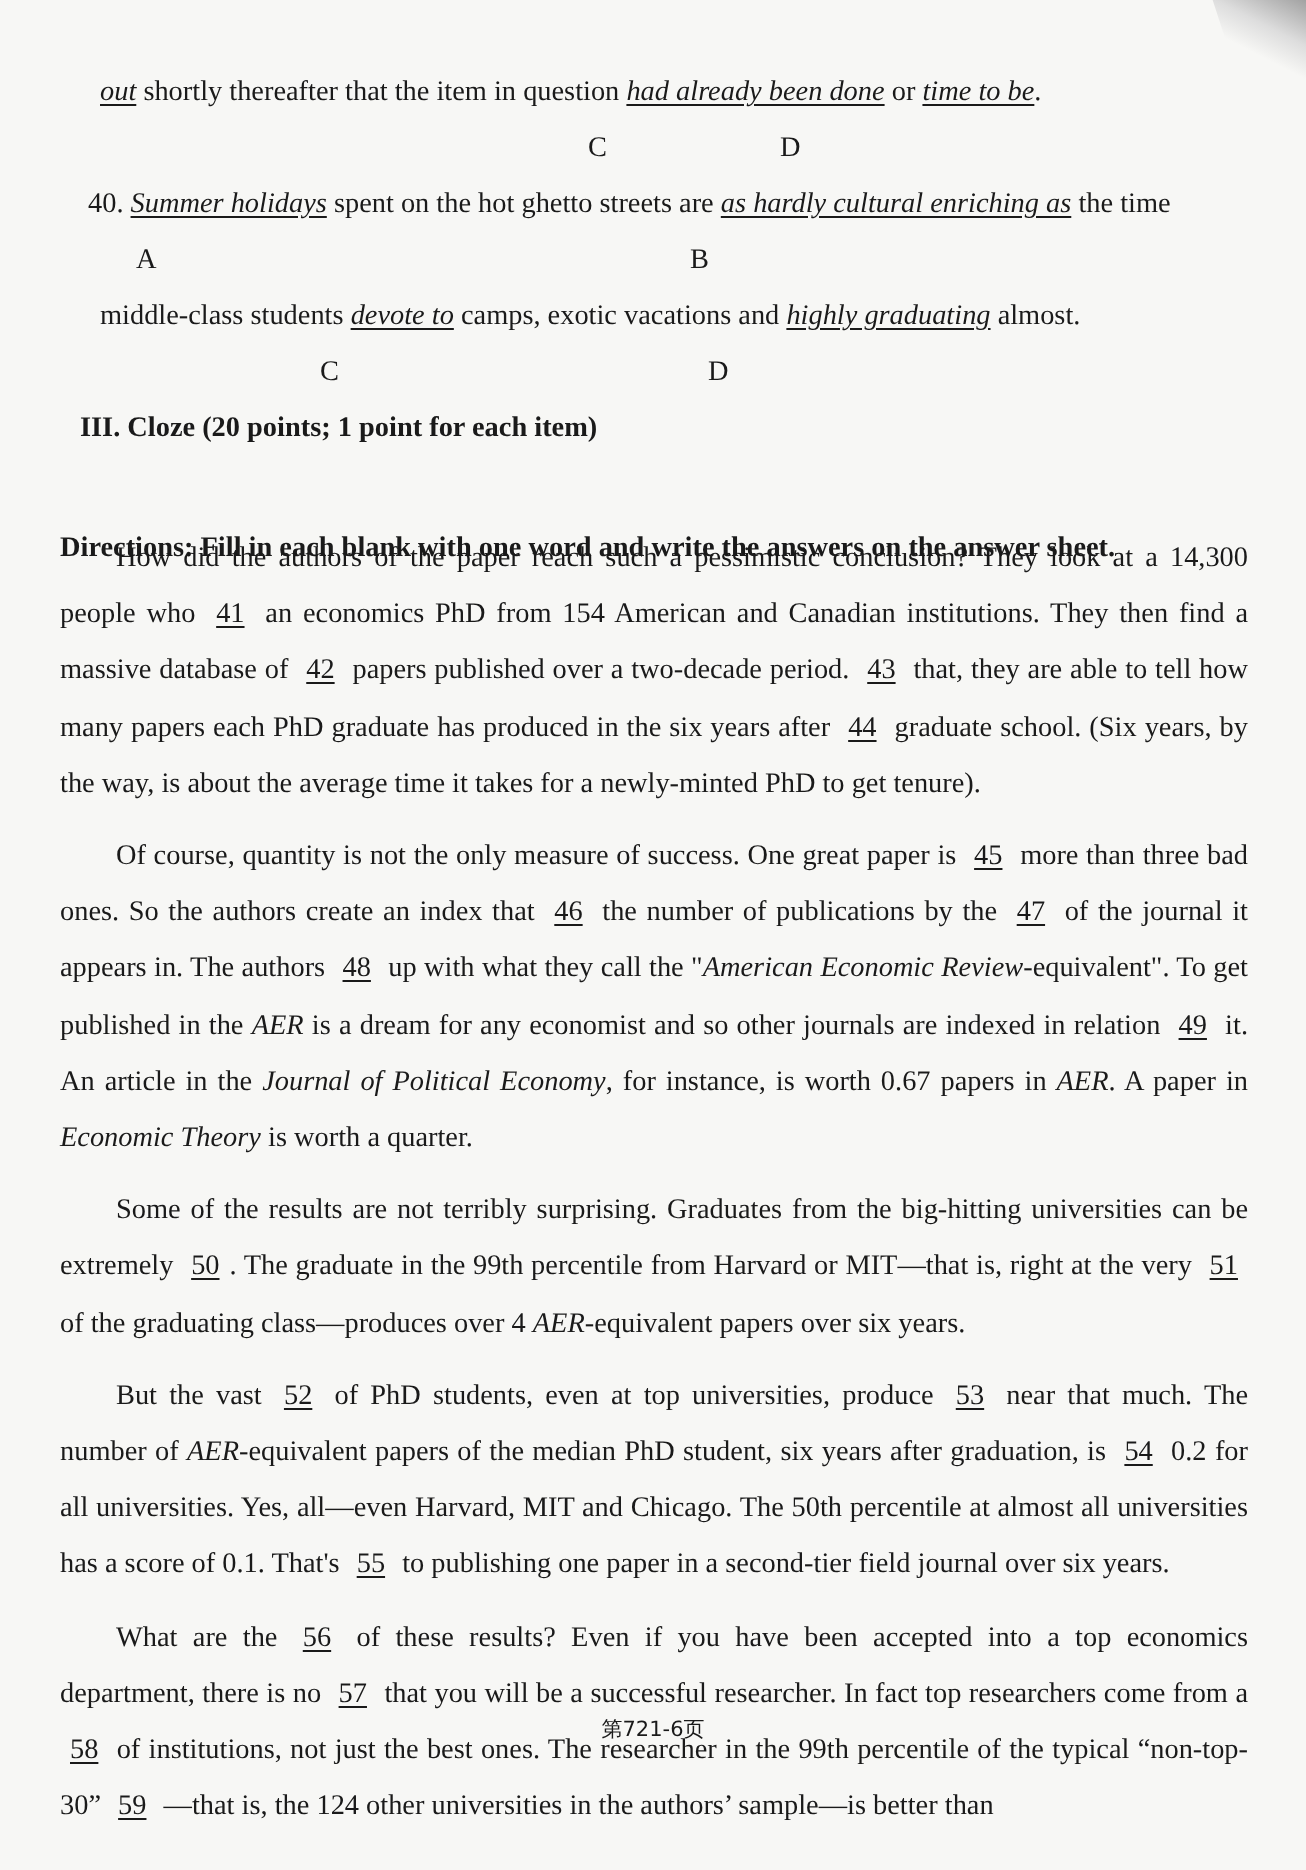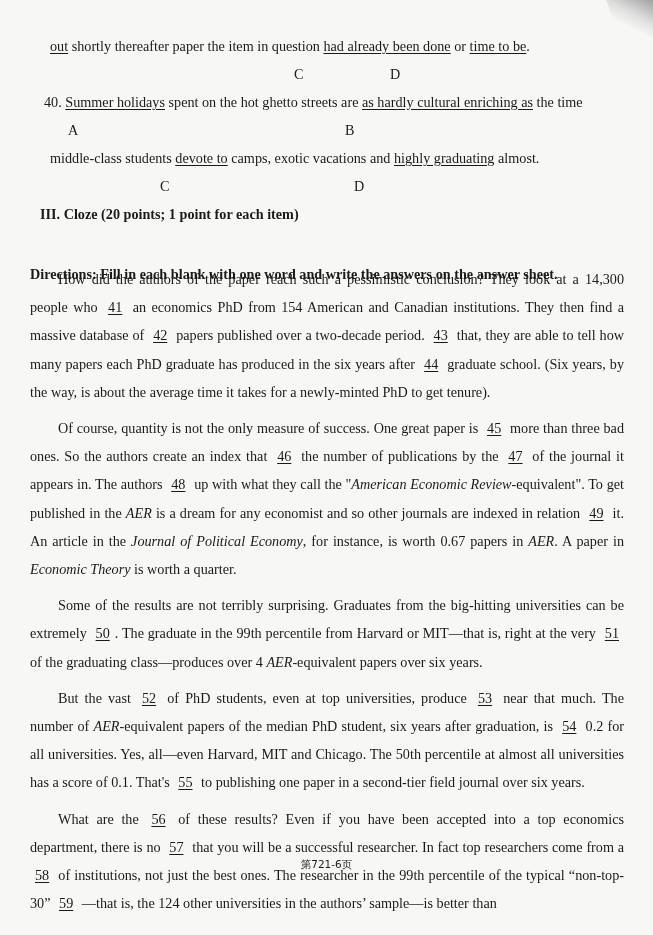--- a/index.html
+++ b/index.html
@@ -10,41 +10,41 @@
     color: #1a1a1a;
     font-size: 14.2px;
   }
   .corner-shadow {
     position: absolute; right: -30px; top: -20px; width: 70px; height: 70px;
     background: linear-gradient(225deg, #555 0%, #888 25%, #ddd 55%, rgba(247,247,245,0) 70%);
     transform: rotate(-18deg);
   }
   .ln { position: absolute; white-space: nowrap; left: 0; }
   .opt-letter { position: absolute; }
-  u { text-decoration: underline; text-underline-offset: 2px; }
+  u { text-decoration: underline; text-underline-offset: 2px; font-style: italic; }
   .blank { text-decoration: underline; text-underline-offset: 2px; padding: 0 5px; }
   .bold { font-weight: bold; }
   .para {
     position: absolute; left: 36px; width: 588px;
     line-height: 28.2px; text-align: justify;
   }
   .para p { margin: 0; text-indent: 28px; }
   .page-no {
     position: absolute; left: 0; right: 0; top: 858px; text-align: center;
     font-family: "DejaVu Sans", sans-serif; font-size: 10.5px; font-weight: normal;
   }
   i { font-style: italic; }
 </style>
 </head>
 <body>
 
 <div class="corner-shadow"></div>
 
 <div class="ln" style="top:38px; left:50px;">
-  <u>out</u><span> shortly thereafter paper the item in question </span><u>had already been done</u><span> or </span><u>time to be</u><span>.</span>
+  <u>out</u><span> shortly thereafter that the item in question </span><u>had already been done</u><span> or </span><u>time to be</u><span>.</span>
 </div>
 <span class="opt-letter" style="top:66px; left:294px;">C</span>
 <span class="opt-letter" style="top:66px; left:390px;">D</span>
 
 <div class="ln" style="top:94px; left:44px;">
   <span>40.</span>
   <u>Summer holidays</u><span> spent on the hot ghetto streets are </span><u>as hardly cultural enriching as</u><span> the time</span>
 </div>
 <span class="opt-letter" style="top:122px; left:68px;">A</span>
 <span class="opt-letter" style="top:122px; left:345px;">B</span>

